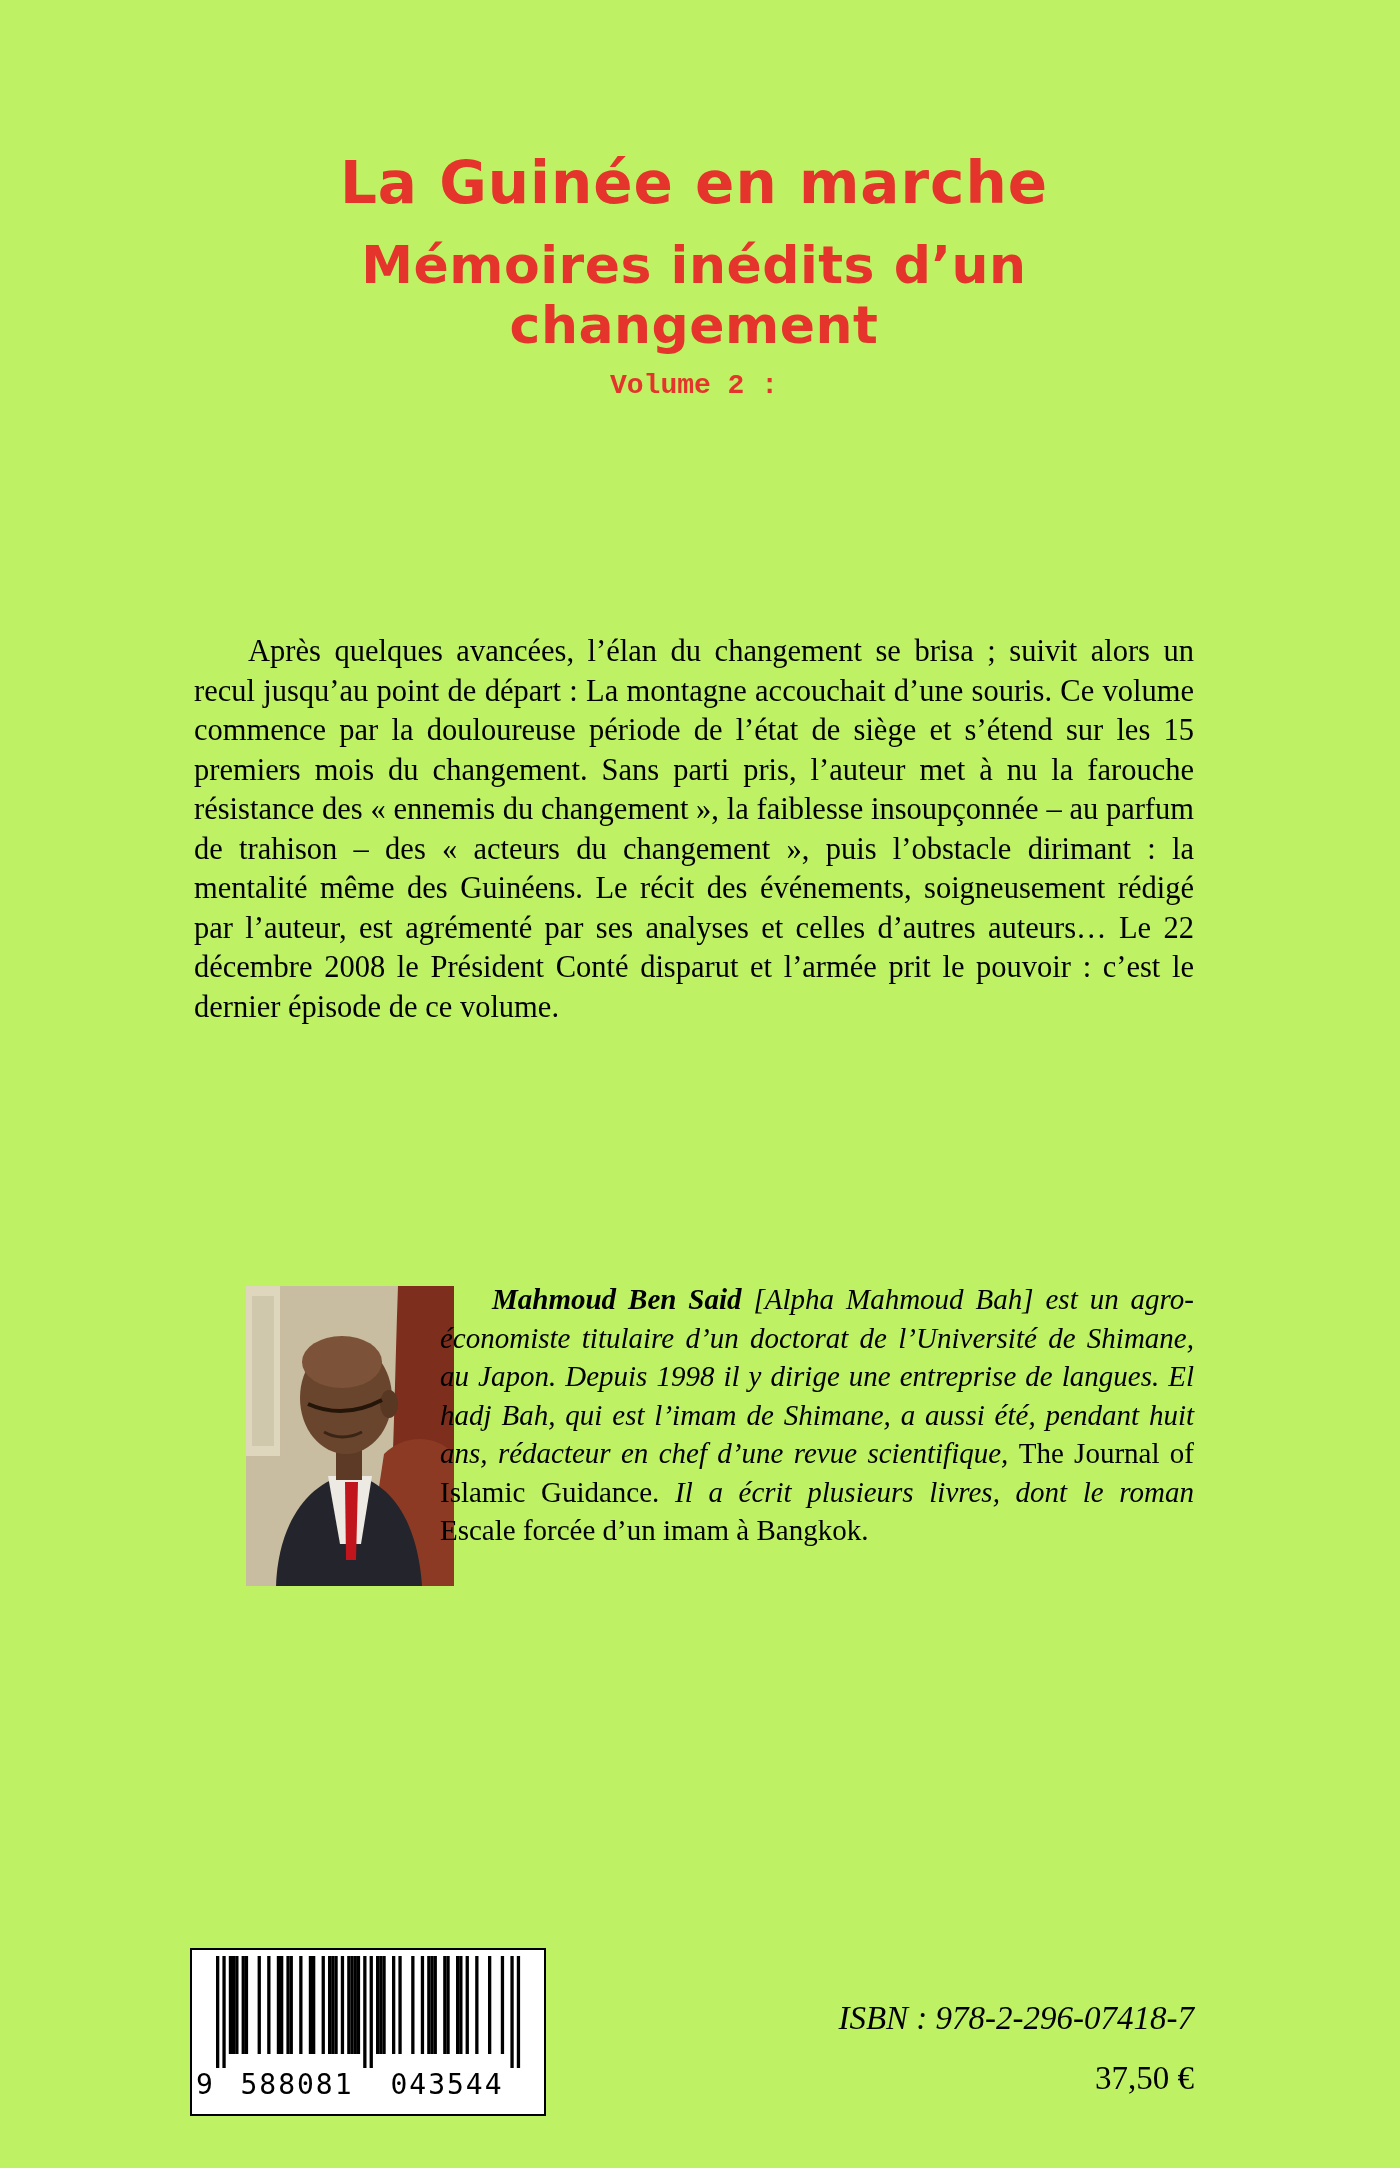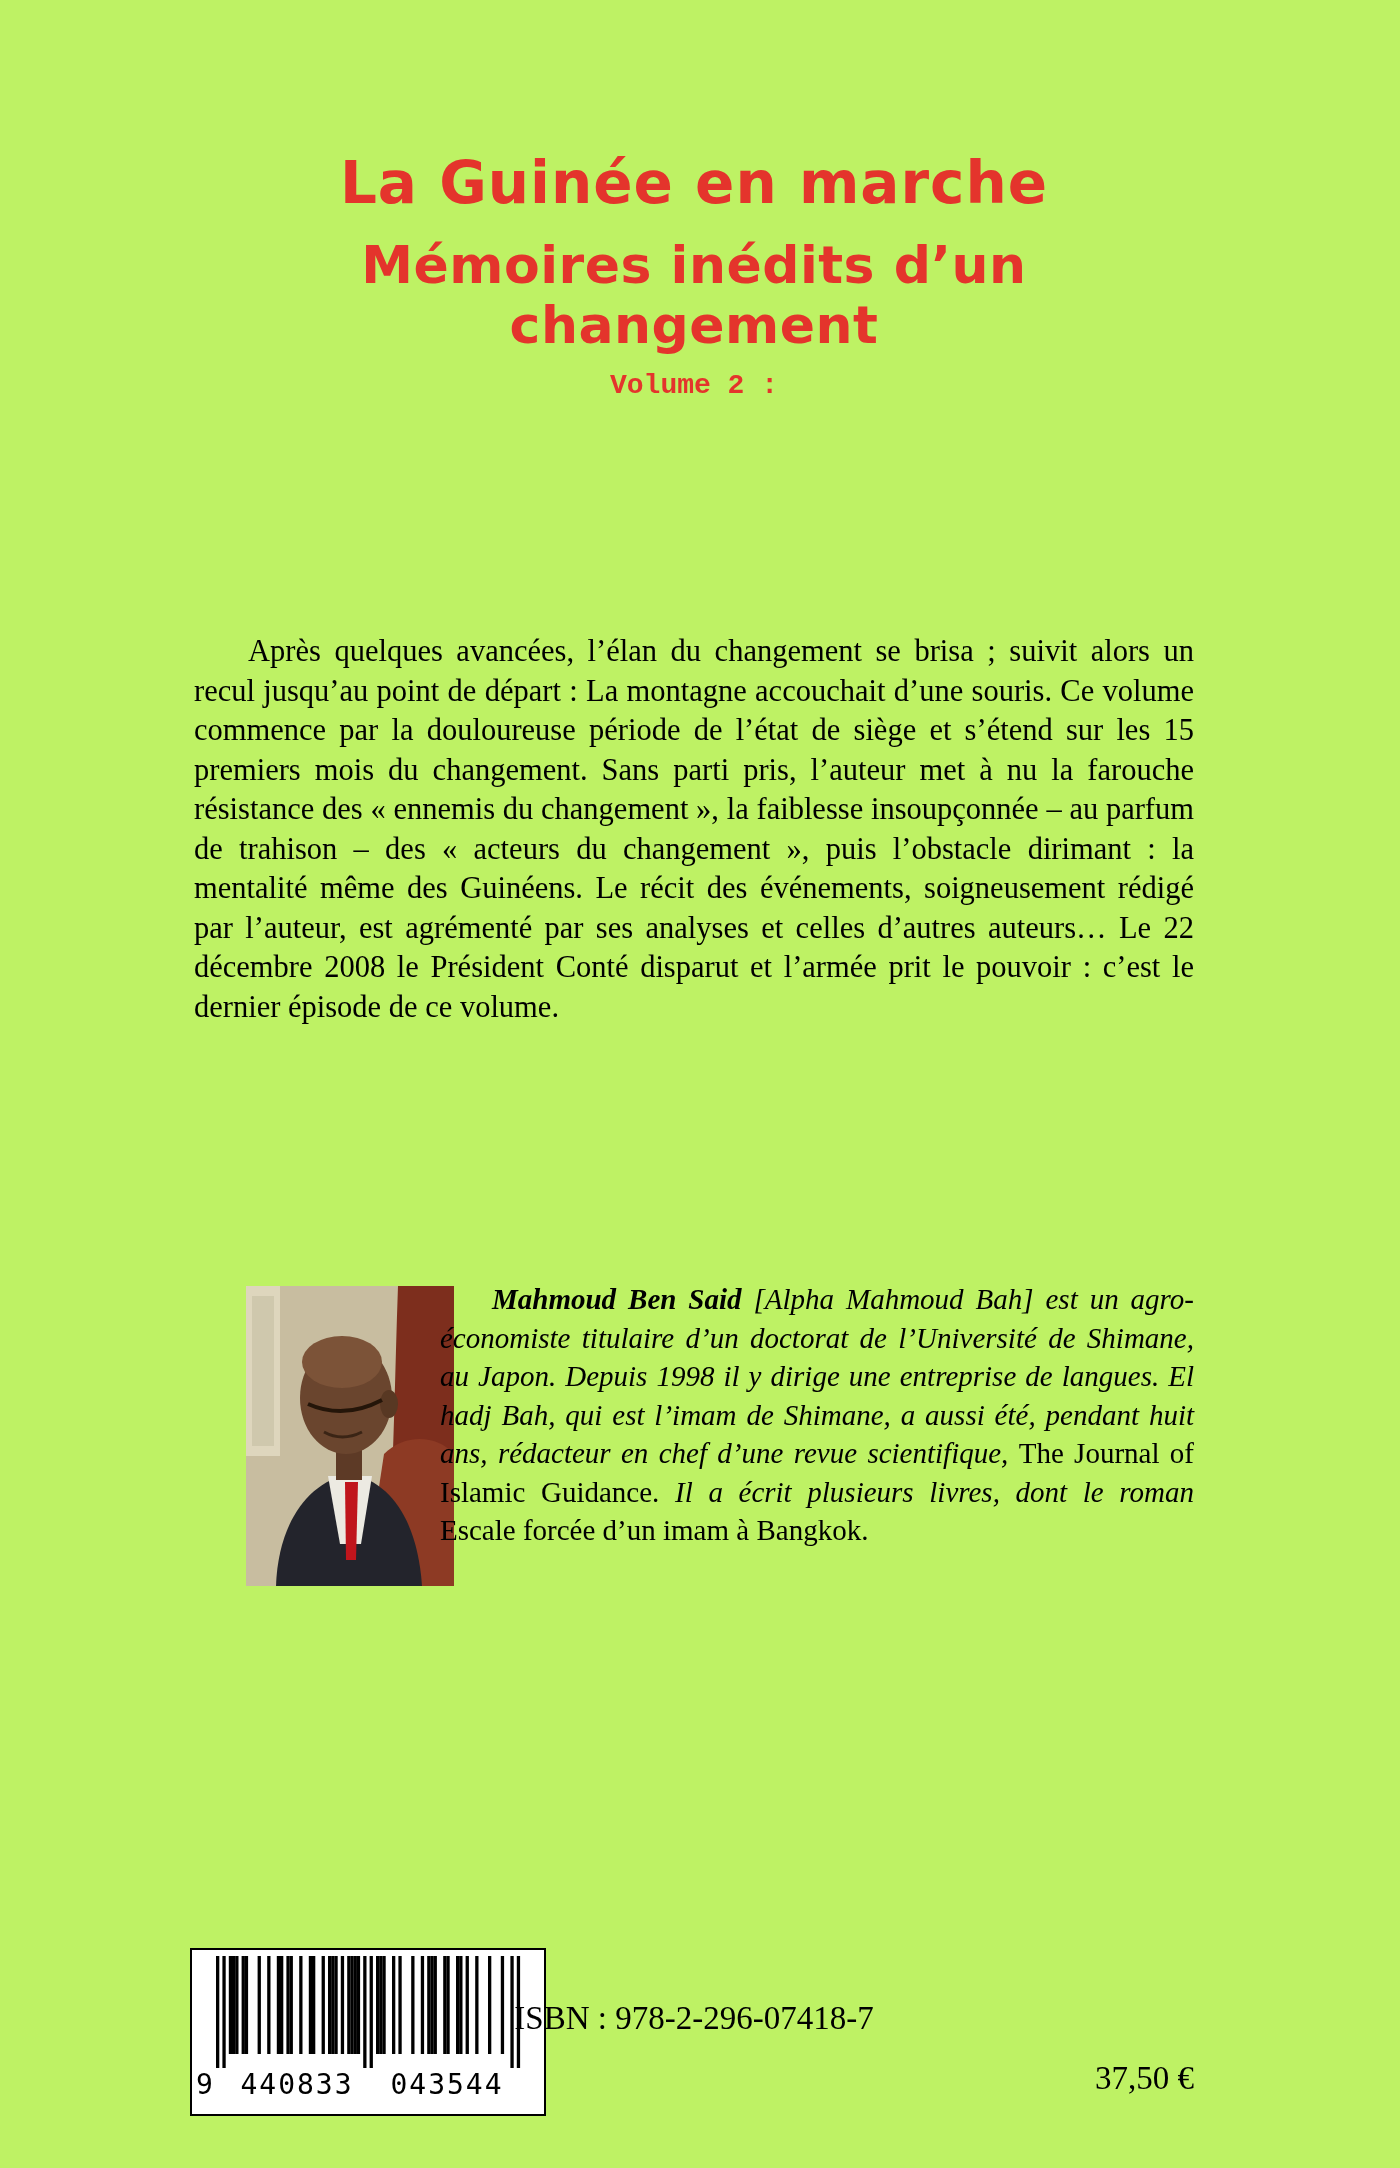--- a/index.html
+++ b/index.html
@@ -50,21 +50,21 @@
   .barcode-svg { position:absolute; left:0; top:6px; }
   .bc-digit {
     position:absolute; top:118px; font-family:"DejaVu Sans Mono", monospace;
     font-size:28px; letter-spacing:2px; color:#000;
   }
   .bc-first { left:4px; }
   .bc-left  { left:38px;  width:134px; text-align:center; }
   .bc-right { left:188px; width:134px; text-align:center; }
 
   
-  .isbn  { position:absolute; left:194px; top:2000px; width:1000px; text-align:center; font-size:33px; }
+  .isbn  { position:absolute; left:194px; top:2000px; width:1000px; text-align:right; font-size:33px;font-style:italic; }
   .price { position:absolute; left:194px; top:2060px; width:1000px; text-align:right; font-size:33px; }
 </style>
 </head>
 <body>
 
 <div class="page">
 
   <div class="headers">
     <div class="title" style="color: rgb(228, 52, 44);">La Guinée en marche</div>
     <div class="subtitle" style="color: rgb(228, 52, 44);">Mémoires inédits d’un changement</div>
@@ -143,20 +143,20 @@
         <rect x="264.00" y="0" width="3.3000000000000003" height="98" fill="#000"></rect>
         <rect x="267.20" y="0" width="3.3000000000000003" height="98" fill="#000"></rect>
         <rect x="273.60" y="0" width="3.3000000000000003" height="98" fill="#000"></rect>
         <rect x="283.20" y="0" width="3.3000000000000003" height="98" fill="#000"></rect>
         <rect x="296.00" y="0" width="3.3000000000000003" height="98" fill="#000"></rect>
         <rect x="308.80" y="0" width="3.3000000000000003" height="98" fill="#000"></rect>
         <rect x="318.40" y="0" width="3.3000000000000003" height="112" fill="#000"></rect>
         <rect x="324.80" y="0" width="3.3000000000000003" height="112" fill="#000"></rect>
       </svg>
     <span class="bc-digit bc-first">9</span>
-    <span class="bc-digit bc-left">440833</span>
+    <span class="bc-digit bc-left">588081</span>
     <span class="bc-digit bc-right">043544</span>
   </div>
 
   <div class="isbn">ISBN : 978-2-296-07418-7</div>
   <div class="price">37,50 €</div>
 
 </div>
 
 </body></html>

